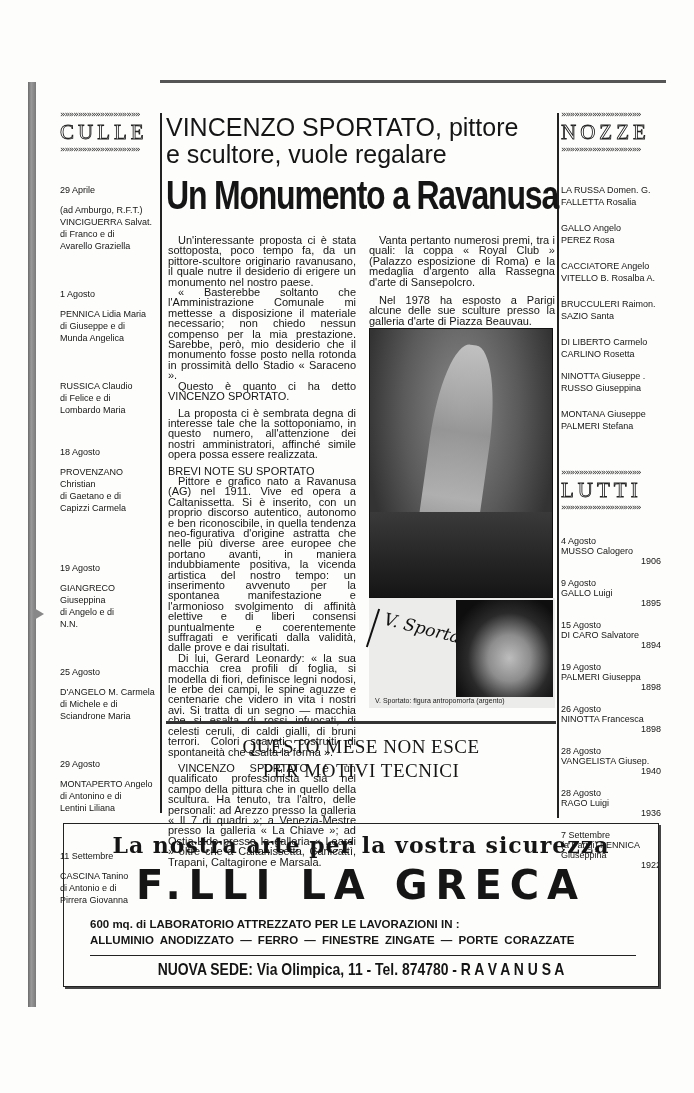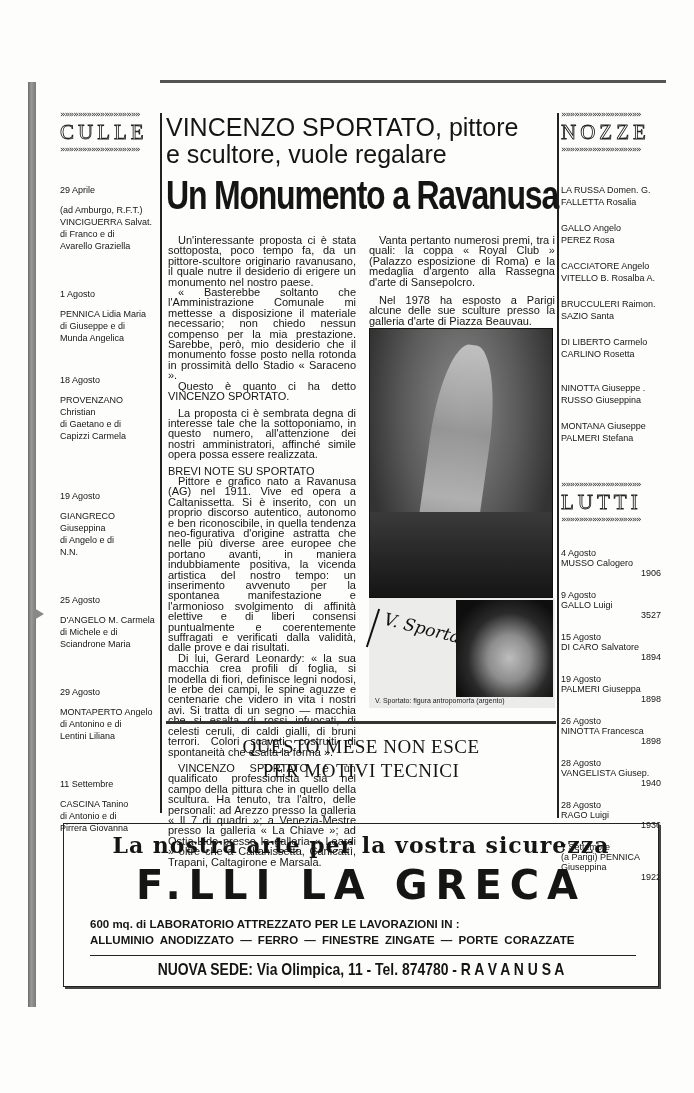--- a/index.html
+++ b/index.html
@@ -98,20 +98,25 @@
         <span class="name">VINCIGUERRA Salvat.</span>
         <span class="name">di Franco e di</span>
         <span class="name">Avarello Graziella</span>
       </div>
       <div class="entry" style="margin-top: 36px;">
         <span class="date" style="margin-bottom: 8px;">1 Agosto</span>
         <span class="name">PENNICA Lidia Maria</span>
         <span class="name">di Giuseppe e di</span>
         <span class="name">Munda Angelica</span>
       </div>
+      <div class="entry" style="margin-top: 36px;">
+        <span class="name">RUSSICA Claudio</span>
+        <span class="name">di Felice e di</span>
+        <span class="name">Lombardo Maria</span>
+      </div>
       <div class="entry" style="margin-top: 30px;">
         <span class="date" style="margin-bottom: 8px;">18 Agosto</span>
         <span class="name">PROVENZANO</span>
         <span class="name">Christian</span>
         <span class="name">di Gaetano e di</span>
         <span class="name">Capizzi Carmela</span>
       </div>
       <div class="entry" style="margin-top: 48px;">
         <span class="date" style="margin-bottom: 8px;">19 Agosto</span>
         <span class="name">GIANGRECO</span>
@@ -159,21 +164,21 @@
         <span class="name">VITELLO B. Rosalba A.</span>
       </div>
       <div class="entry" style="margin-top: 14px;">
         <span class="name">BRUCCULERI Raimon.</span>
         <span class="name">SAZIO Santa</span>
       </div>
       <div class="entry" style="margin-top: 14px;">
         <span class="name">DI LIBERTO Carmelo</span>
         <span class="name">CARLINO Rosetta</span>
       </div>
-      <div class="entry" style="margin-top: 22px;">
+      <div class="entry" style="margin-top: 10px;">
         <span class="name">NINOTTA Giuseppe .</span>
         <span class="name">RUSSO Giuseppina</span>
       </div>
       <div class="entry" style="margin-top: 14px;">
         <span class="name">MONTANA Giuseppe</span>
         <span class="name">PALMERI Stefana</span>
       </div>
     </div>
 
   <div style="margin-top:36px;">
@@ -182,21 +187,21 @@
     <div class="chain">»»»»»»»»»»»»»»»»»»</div>
     <div id="deaths-list" style="margin-top:24px;">
         <div class="entry" style="margin-top: 0px; line-height: 10px;">
           <span class="date">4 Agosto</span>
           <span class="name">MUSSO Calogero</span>
           <span class="year">1906</span>
         </div>
         <div class="entry" style="margin-top: 12px; line-height: 10px;">
           <span class="date">9 Agosto</span>
           <span class="name">GALLO Luigi</span>
-          <span class="year">3527</span>
+          <span class="year">1895</span>
         </div>
         <div class="entry" style="margin-top: 12px; line-height: 10px;">
           <span class="date">15 Agosto</span>
           <span class="name">DI CARO Salvatore</span>
           <span class="year">1894</span>
         </div>
         <div class="entry" style="margin-top: 12px; line-height: 10px;">
           <span class="date">19 Agosto</span>
           <span class="name">PALMERI Giuseppa</span>
           <span class="year">1898</span>

